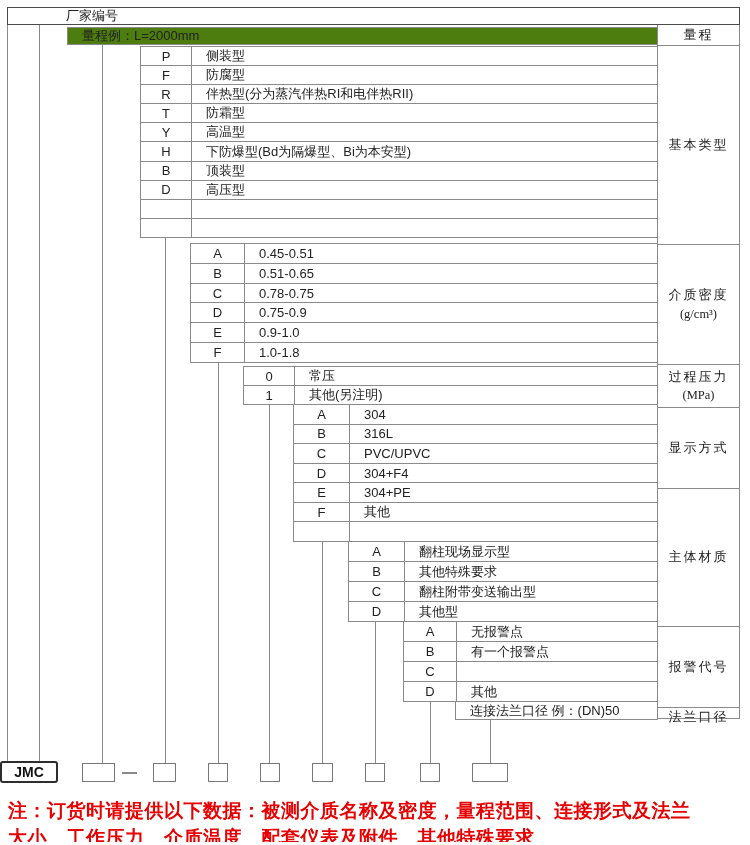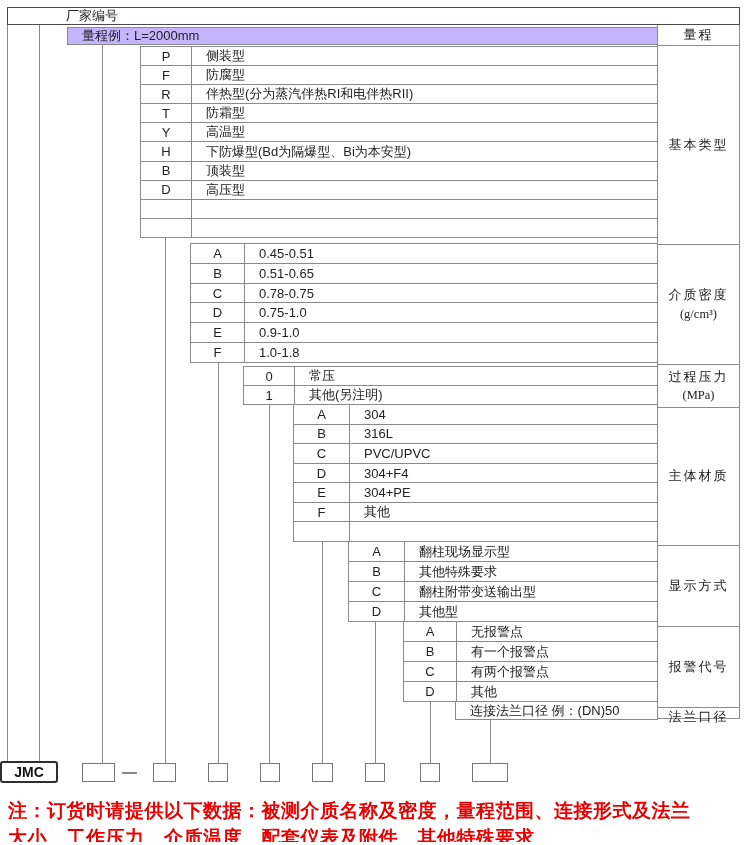--- a/index.html
+++ b/index.html
@@ -7,21 +7,21 @@
     --dark:#4a4a4a;
     --text:#222222;
   }
   html,body{margin:0;padding:0;background:#ffffff;}
   .stage{position:relative;width:750px;height:842px;background:#ffffff;overflow:hidden;
          font-family:"Liberation Sans","DejaVu Sans",sans-serif;color:var(--text);}
   .abs{position:absolute;box-sizing:border-box;}
   
   .factory-box{border:1px solid var(--dark);display:flex;align-items:center;font-size:13px;background:#fff;}
   .factory-box .t{padding-left:58px;}
-  .range-box{border:1px solid var(--line);display:flex;align-items:center;font-size:13px;background:#c4b5fd;padding-left:14px;}
+  .range-box{border:1px solid var(--line);display:flex;align-items:center;font-size:13px;background:#4d7c0f;padding-left:14px;}
   
   .tbl{border:1px solid var(--line);display:flex;flex-direction:column;background:#fff;}
   .row{flex:1;display:flex;min-height:0;border-bottom:1px solid var(--line);}
   .row:last-child{border-bottom:none;}
   .cell-code{flex:none;border-right:1px solid var(--line);display:flex;align-items:center;justify-content:center;
              font-size:13px;color:var(--text);}
   .cell-val{flex:1;display:flex;align-items:center;padding-left:14px;font-size:13px;color:var(--text);white-space:nowrap;overflow:hidden;}
   
   .labelcol{border-left:1px solid var(--line);border-right:1px solid var(--line);border-bottom:1px solid var(--line);
             display:flex;flex-direction:column;background:#fff;}
@@ -61,27 +61,27 @@
       <span>基本类型</span>
     </div>
     <div class="lblcell" style="height:119px;flex:none;">
       <span>介质密度</span>
       <span class="sub">(g/cm³)</span>
     </div>
     <div class="lblcell" style="height:42px;flex:none;">
       <span>过程压力</span>
       <span class="sub">(MPa)</span>
     </div>
+    <div class="lblcell" style="height:80px;flex:none;">
+      <span>显示方式</span>
+    </div>
     <div class="lblcell" style="height:137px;flex:none;">
       <span>主体材质</span>
     </div>
     <div class="lblcell" style="height:80px;flex:none;">
-      <span>显示方式</span>
-    </div>
-    <div class="lblcell" style="height:80px;flex:none;">
       <span>报警代号</span>
     </div>
     <div class="lblcell" style="height:18px;flex:none;">
       <span>法兰口径</span>
     </div>
   </div>
 
   <div class="abs tbl" style="left:140px;top:46px;width:518px;height:192px;">
       <div class="row">
         <div class="cell-code" style="width: 50px;">P</div>
@@ -133,21 +133,21 @@
       <div class="row">
         <div class="cell-code" style="width: 53px;">B</div>
         <div class="cell-val">0.51-0.65</div>
       </div>
       <div class="row">
         <div class="cell-code" style="width: 53px;">C</div>
         <div class="cell-val">0.78-0.75</div>
       </div>
       <div class="row">
         <div class="cell-code" style="width: 53px;">D</div>
-        <div class="cell-val">0.75-1.0</div>
+        <div class="cell-val">0.75-0.9</div>
       </div>
       <div class="row">
         <div class="cell-code" style="width: 53px;">E</div>
         <div class="cell-val">0.9-1.0</div>
       </div>
       <div class="row">
         <div class="cell-code" style="width: 53px;">F</div>
         <div class="cell-val">1.0-1.8</div>
       </div>
     </div>
@@ -217,21 +217,20 @@
       <div class="row">
         <div class="cell-code" style="width: 52px;">A</div>
         <div class="cell-val">无报警点</div>
       </div>
       <div class="row">
         <div class="cell-code" style="width: 52px;">B</div>
         <div class="cell-val">有一个报警点</div>
       </div>
       <div class="row">
         <div class="cell-code" style="width: 52px;">C</div>
-        <div class="cell-val">有两个报警点</div>
       </div>
       <div class="row">
         <div class="cell-code" style="width: 52px;">D</div>
         <div class="cell-val">其他</div>
       </div>
     </div>
 
   <div class="abs tbl" style="left:455px;top:701px;width:203px;height:19px;">
       <div class="row">
         <div class="cell-val">连接法兰口径 例：(DN)50</div>

